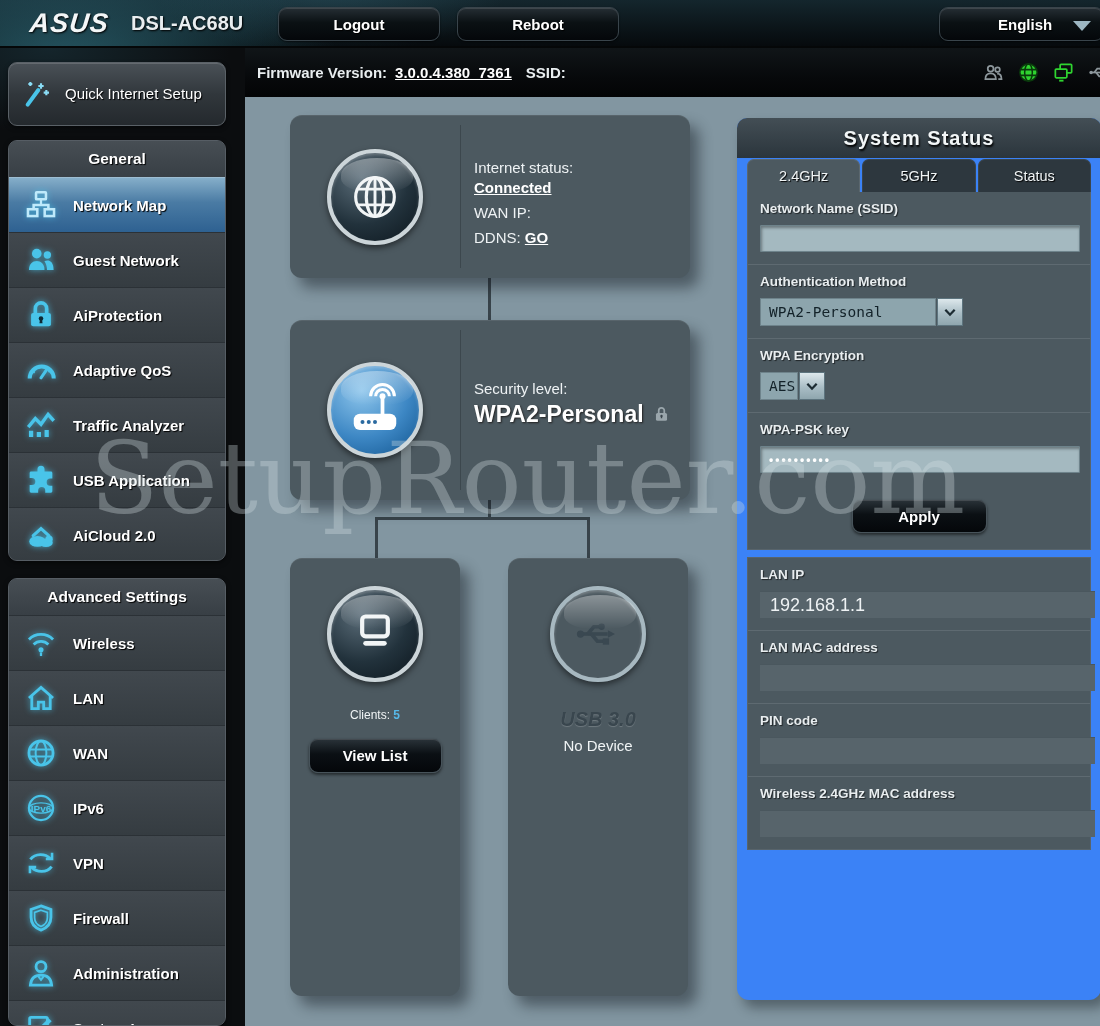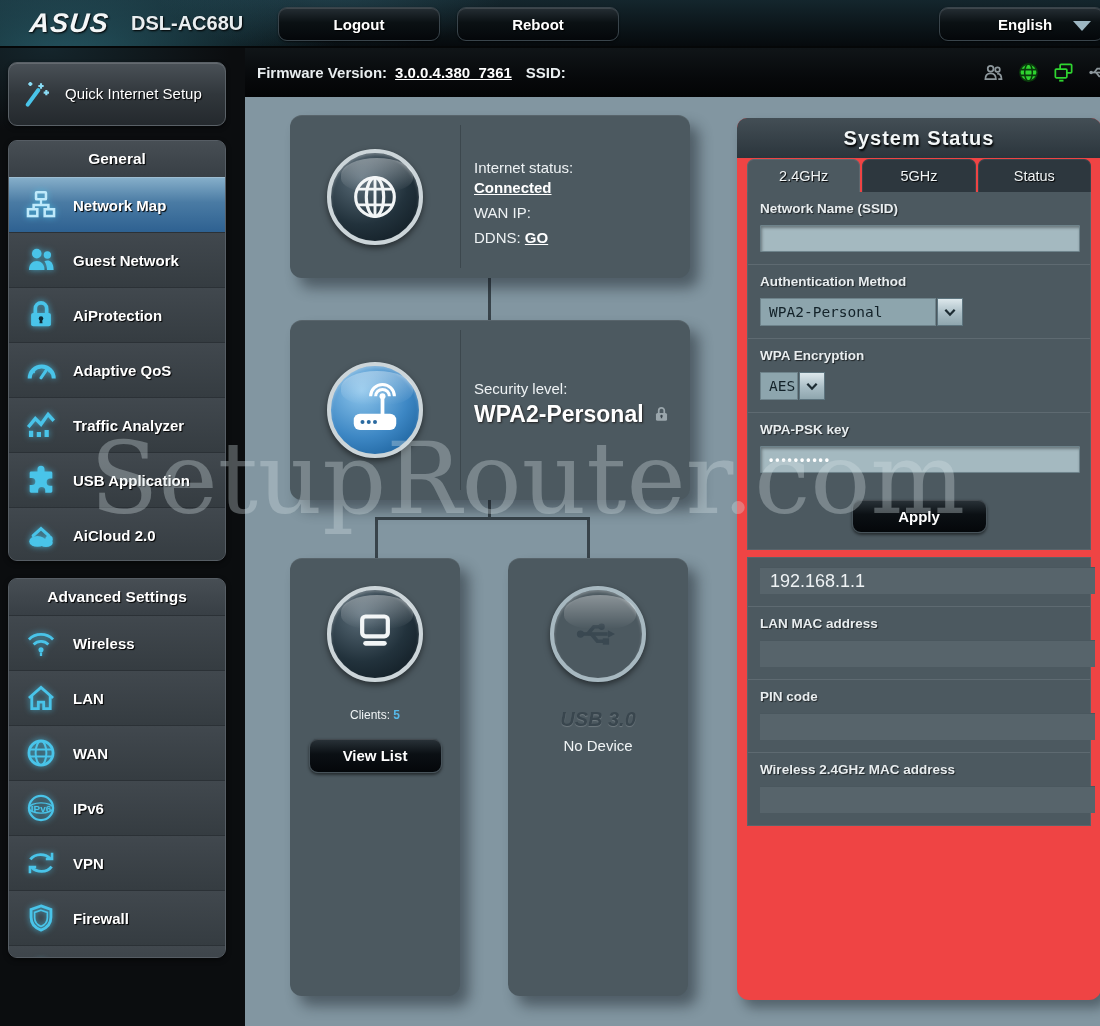--- a/index.html
+++ b/index.html
@@ -31,21 +31,21 @@
     background: radial-gradient(ellipse 260px 120px at 20% 0%, rgba(50,110,130,.25), transparent 70%), #0b0d0f; z-index:2; }
   .qis { position:absolute; left:8px; top:14px; width:218px; height:64px; border-radius:9px;
     background:linear-gradient(180deg,#4a5157,#31373c 50%,#24292d);
     border:1px solid #5a6167; box-shadow:inset 0 1px 0 rgba(255,255,255,.15), 0 2px 4px rgba(0,0,0,.5);
     display:flex; align-items:center; cursor:pointer; }
   .qis-icon { width:56px; display:flex; justify-content:center; }
   .qis-label { color:#fff; font-weight:normal; font-size:15px; line-height:1.25; width:140px; text-shadow:1px 1px 1px #000; }
   .side-group { position:absolute; left:8px; width:218px; border-radius:9px; overflow:hidden;
     background:#383f45; border:1px solid #565d64; box-shadow:0 2px 5px rgba(0,0,0,.5); }
   .grp-general { top:92px; height:421px; }
-  .grp-advanced { top:530px; height:380px; }
+  .grp-advanced { top:530px; height:448px; }
   .side-header { height:36px; display:flex; align-items:center; justify-content:center;
     color:#fff; font-weight:bold; font-size:15.5px; text-shadow:1px 1px 1px #000;
     background:linear-gradient(180deg,#474e54,#383f45); }
   .side-item { height:55px; display:flex; align-items:center; cursor:pointer;
     border-top:1px solid #2b3136; background:linear-gradient(180deg,#41484e,#353c41); }
   .side-item .si-icon { width:64px; display:flex; justify-content:center; align-items:center; }
   .si-icon svg { width:34px; height:34px; filter:drop-shadow(0 0 3px rgba(73,196,233,.75)); }
   .si-label { color:#fff; font-weight:bold; font-size:15px; text-shadow:1px 1px 1px #000; }
   .side-item.active { background:linear-gradient(180deg,#85aec9,#4a7ba4 45%,#2e6191);
     border-top:1px solid #9dbdd2; }
@@ -95,21 +95,21 @@
     display:flex; align-items:center; justify-content:center; cursor:pointer;
     box-shadow:0 2px 3px rgba(0,0,0,.5), inset 0 1px 0 rgba(255,255,255,.12); }
   .usb-port { margin-top:26px; font-size:20px; font-weight:bold; font-style:italic; color:#39464e;
     text-shadow:0 1px 1px rgba(255,255,255,.2); }
   .usb-status { margin-top:6px; font-size:15px; color:#f0f4f5; }
 
   .conn { position:absolute; background:#38434a; z-index:0; }
 
   
   .panel { position:absolute; left:737px; top:118px; width:364px; height:882px;
-    background:#ef4444; border-radius:10px 10px 12px 12px;
+    background:#3b82f6; border-radius:10px 10px 12px 12px;
     box-shadow:6px 8px 12px rgba(15,22,28,.4); }
   .panel-title { height:40px; display:flex; align-items:center; justify-content:center;
     color:#f2f6f7; font-size:20px; font-weight:bold; letter-spacing:1px; text-shadow:1px 2px 2px #000;
     background:linear-gradient(180deg,#434e55,#2b353c); border-radius:10px 10px 0 0; }
   .tabs { display:flex; gap:2px; padding:0 10px; height:33px; margin-top:1px; }
   .tab { flex:1; display:flex; align-items:center; justify-content:center; cursor:pointer;
     color:#f0f4f5; font-weight:normal; font-size:14.5px; background:#2d373e; border-radius:7px 7px 0 0;
     border:1px solid #3a454c; border-bottom:none; text-shadow:1px 1px 1px #000; }
   .tab.active { background:#4c5960; border-color:#5b676e; }
   .panel-box { margin:0 10px; background:#4c5960; border:1px solid #58646b; }
@@ -501,20 +501,21 @@
         <div class="flabel">WPA-PSK key</div>
         <div class="txt-input psk">••••••••••</div>
       </div>
       <div class="apply-row">
         <div class="apply-btn">Apply</div>
       </div>
     </div>
 
     <div class="panel-box box2">
       <div class="fgroup">
+        <div class="flabel">LAN IP</div>
         <div class="ro-field">192.168.1.1</div>
       </div>
       <div class="fgroup">
         <div class="flabel">LAN MAC address</div>
         <div class="ro-field"></div>
       </div>
       <div class="fgroup">
         <div class="flabel">PIN code</div>
         <div class="ro-field"></div>
       </div>

